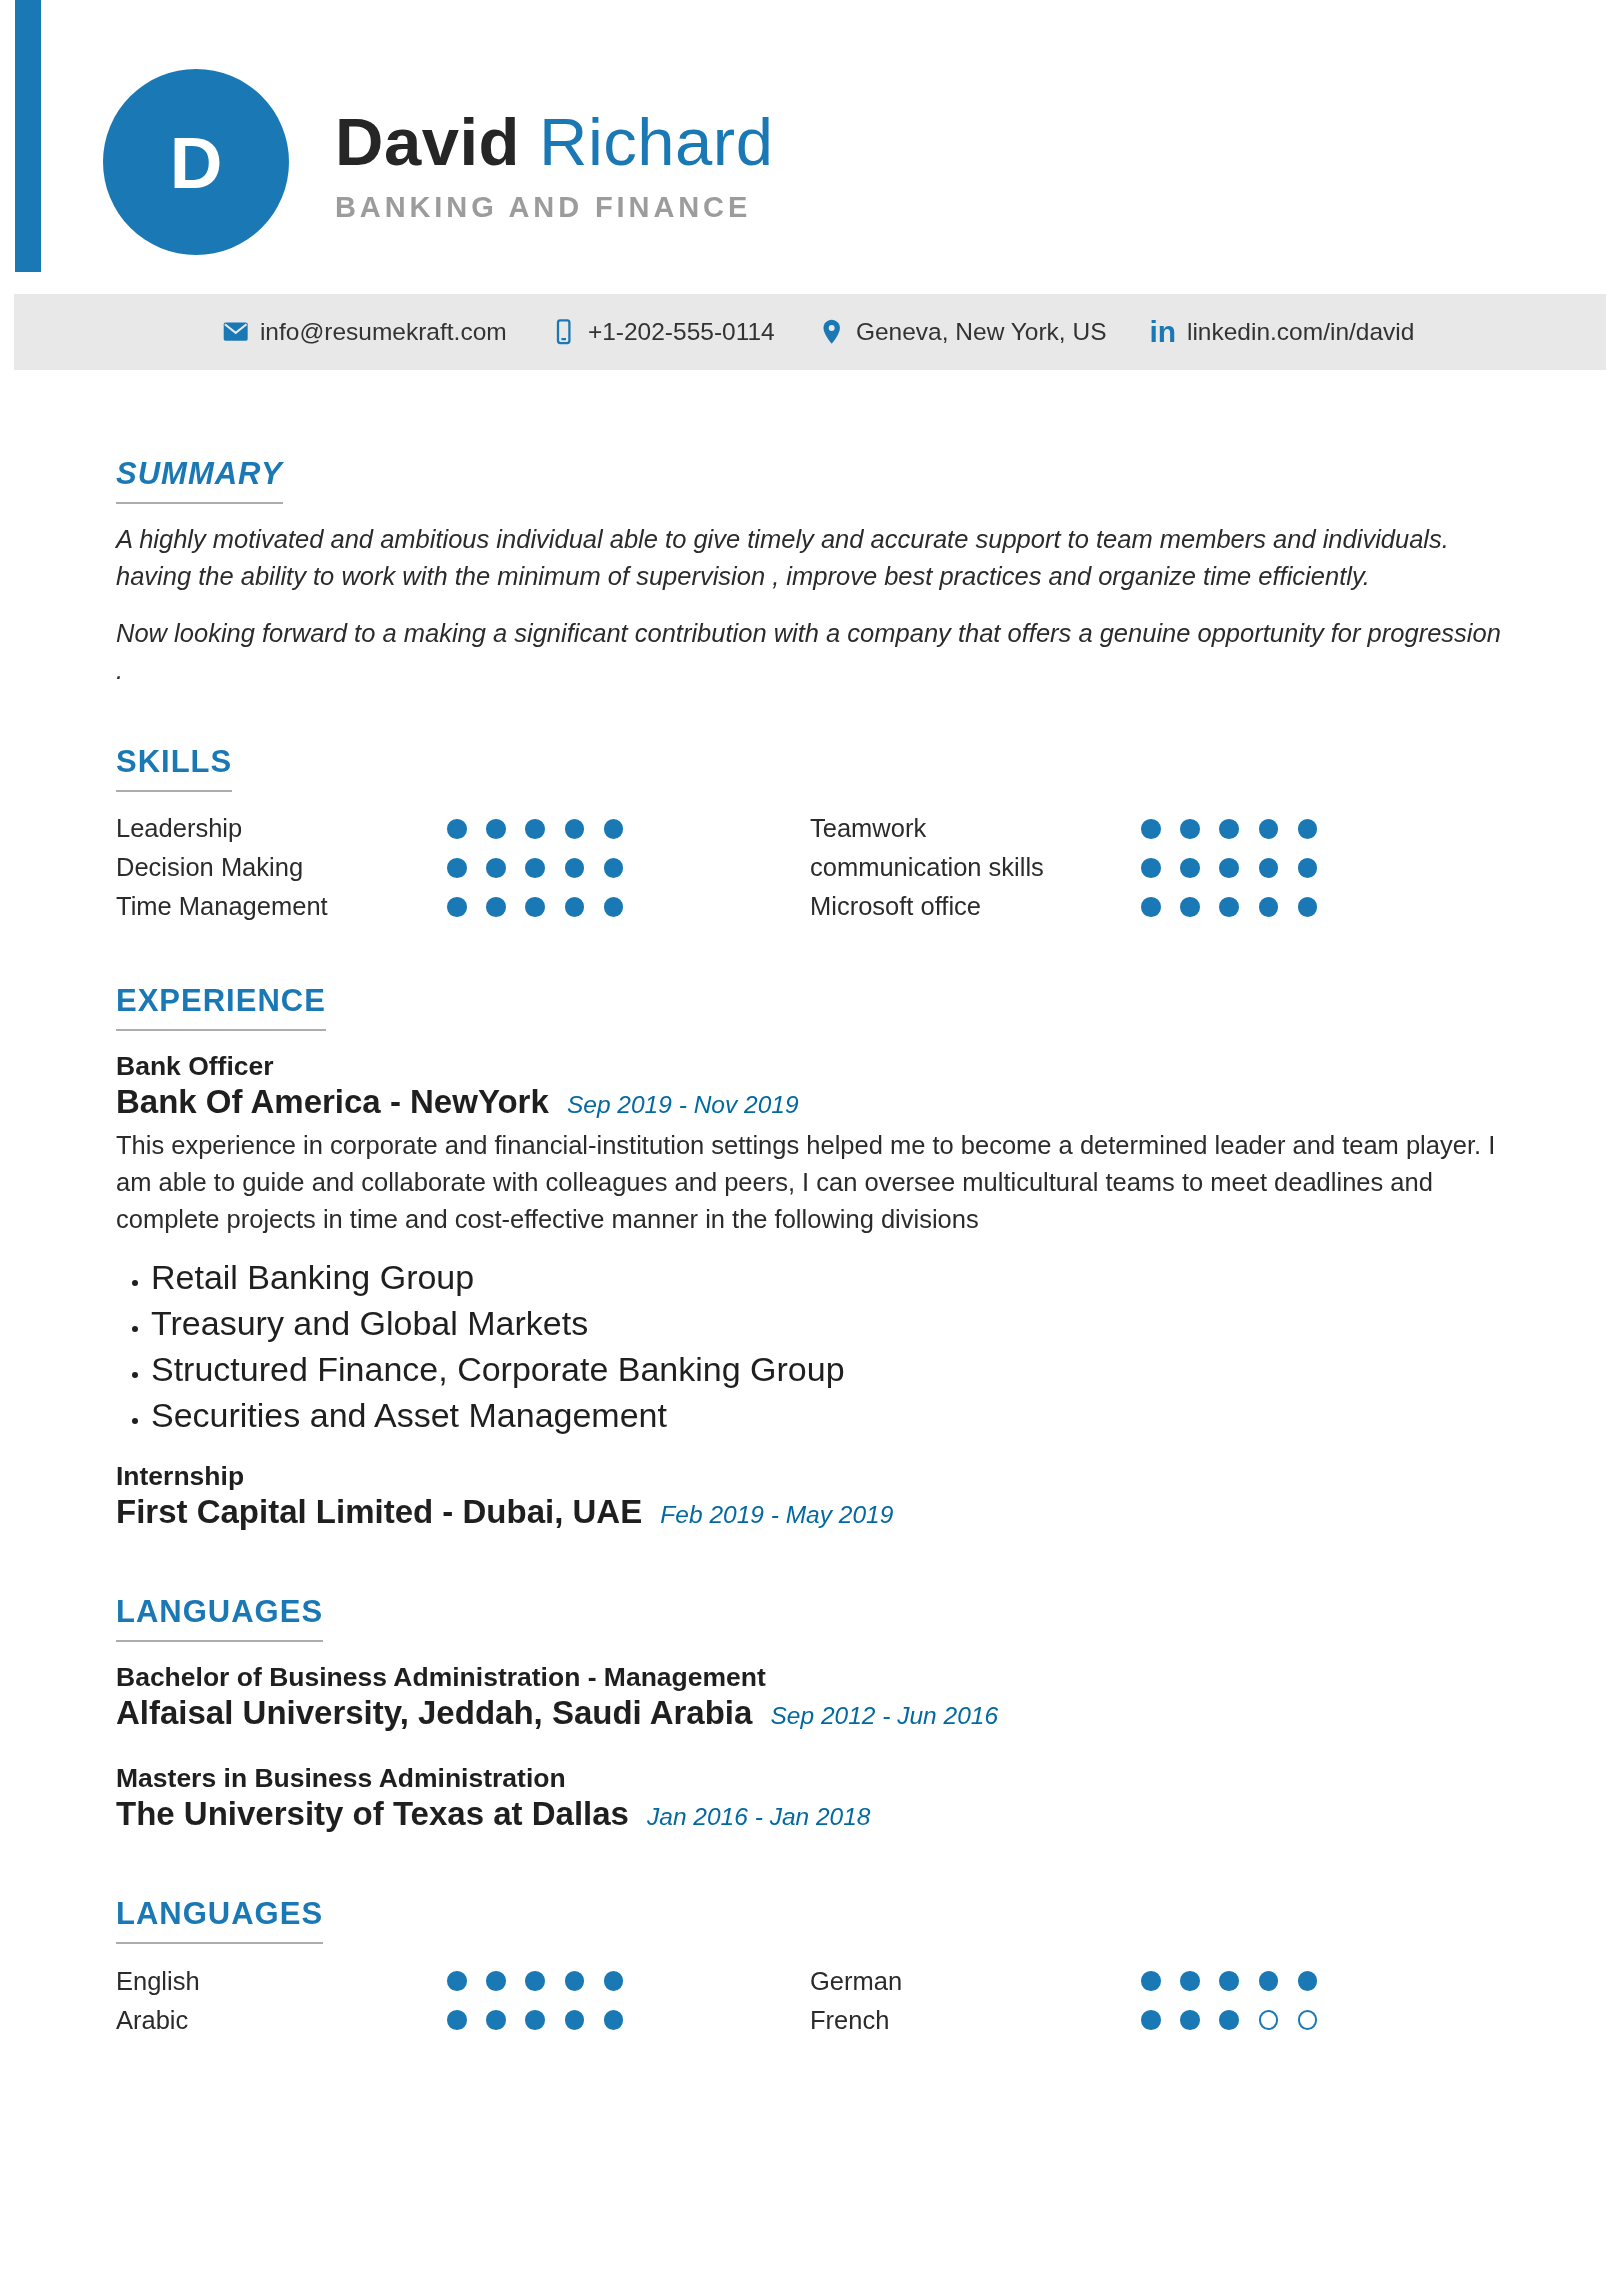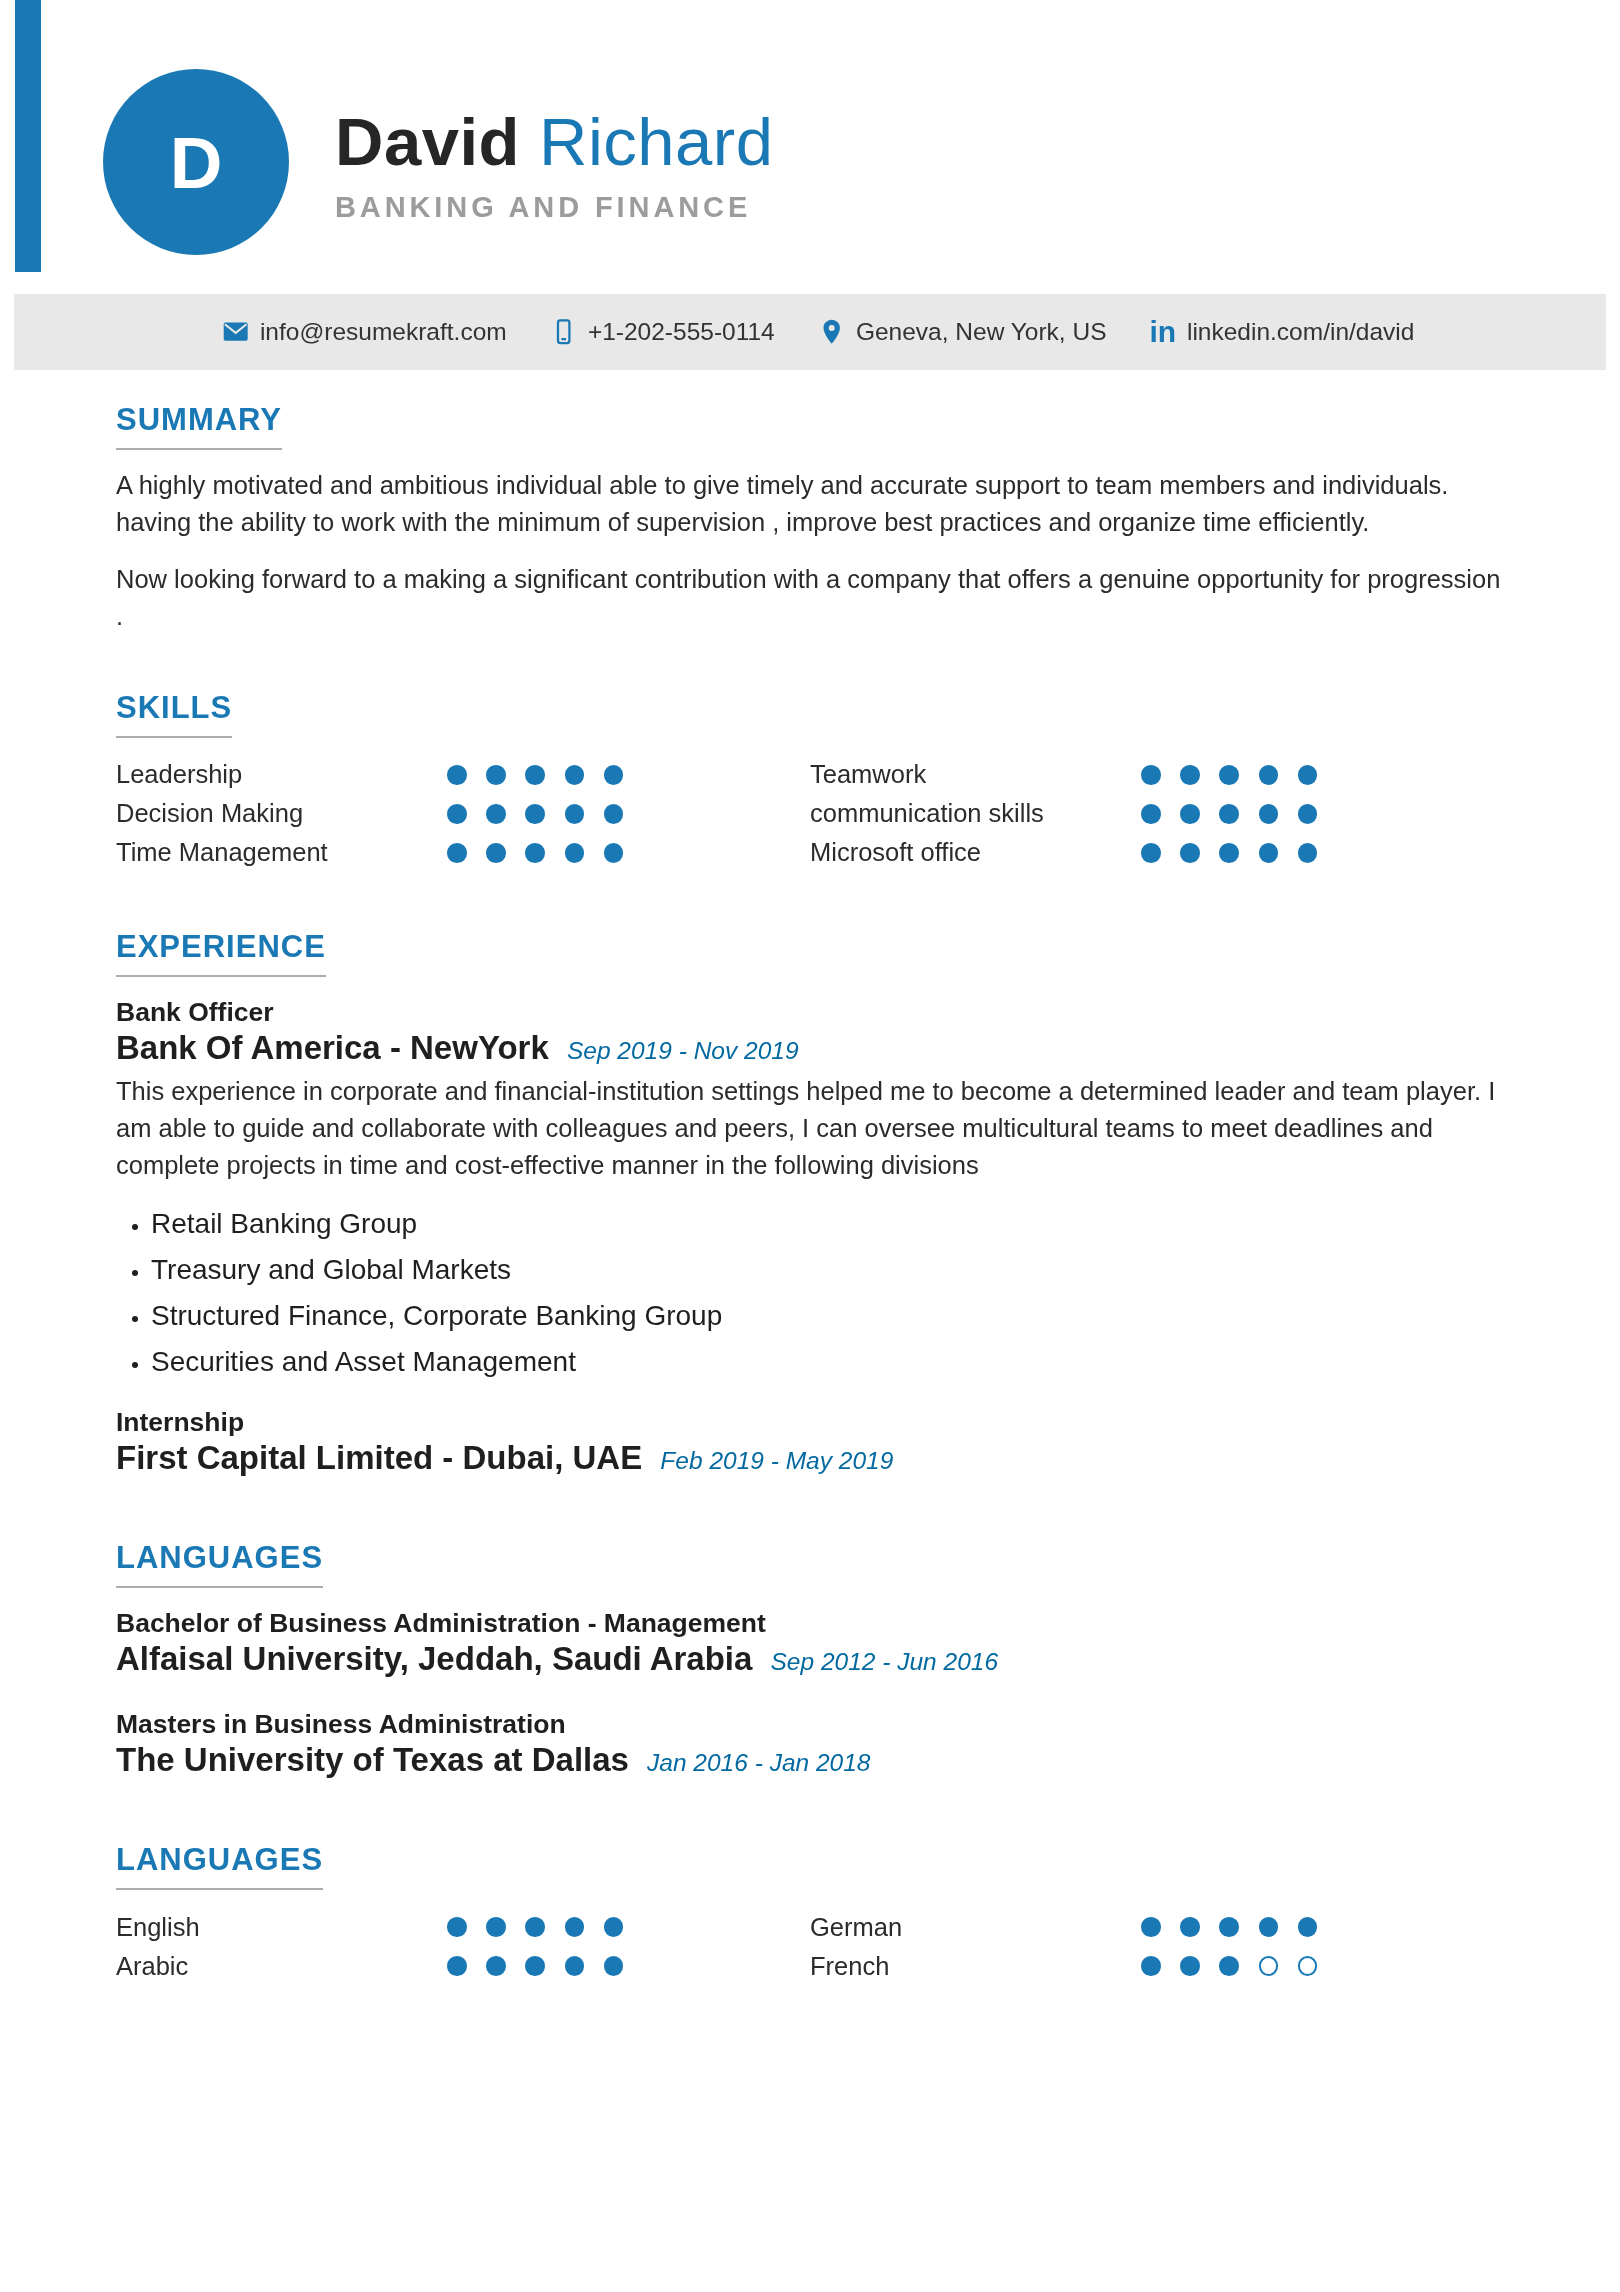--- a/index.html
+++ b/index.html
@@ -41,21 +41,21 @@
   .in-glyph{color:var(--accent);font-weight:800;font-size:30px;line-height:1;font-family:"Liberation Sans",sans-serif;}
 
   
   .content{padding:0 116px;}
   section{margin:0;}
   .section-title{
     display:inline-block;margin:0 0 17.6px 0;padding-bottom:9.8px;
     border-bottom:2px solid var(--divider);
     color:var(--accent);font-size:31px;font-weight:700;letter-spacing:1px;
   }
-  .sec-summary{margin-top:32px;}
+  .sec-summary{margin-top:86px;font-style:italic;}
   .sec-skills{margin-top:55px;}
   .sec-experience{margin-top:57px;}
   .sec-education{margin-top:59px;}
   .sec-languages{margin-top:59px;}
 
   .para{margin:0 0 19.6px 0;font-size:25.5px;line-height:37px;color:#2b2b2b;max-width:1392px;}
 
   
   .two-col{display:grid;grid-template-columns:1fr 1fr;}
   .rating-row{display:grid;grid-template-columns:331px 1fr;align-items:center;height:39px;}
@@ -64,21 +64,21 @@
   .dot{width:19.6px;height:19.6px;border-radius:50%;border:2.5px solid var(--accent);background:#ffffff;}
   .dot.filled{background:var(--accent);}
 
   
   .role{font-size:26.5px;font-weight:700;color:#1f1f1f;line-height:35px;}
   .company-line{line-height:35px;margin-bottom:2px;}
   .company{font-size:33px;font-weight:700;color:#1f1f1f;}
   .dates{font-size:24.5px;font-style:italic;font-weight:400;color:#0369a1;margin-left:13.7px;}
   .job-desc{margin:2px 0 0 0;font-size:25.5px;line-height:37px;color:#2b2b2b;max-width:1411px;}
   .bullet-list{margin:21.6px 0 0 0;padding-left:35px;list-style:disc;}
-  .bullet-list li{font-size:28px;line-height:37px;margin-bottom:8.8px;color:#1f1f1f;}
+  .bullet-list li{font-size:34px;line-height:37px;margin-bottom:8.8px;color:#1f1f1f;}
   .bullet-list li::marker{color:#1f1f1f;font-size:19.6px;}
   .job-2{margin-top:25.5px;}
   .edu-entry{margin-bottom:25.5px;}
 </style>
 </head>
 <body>
 
 <div class="page">
 
   <header class="header">

